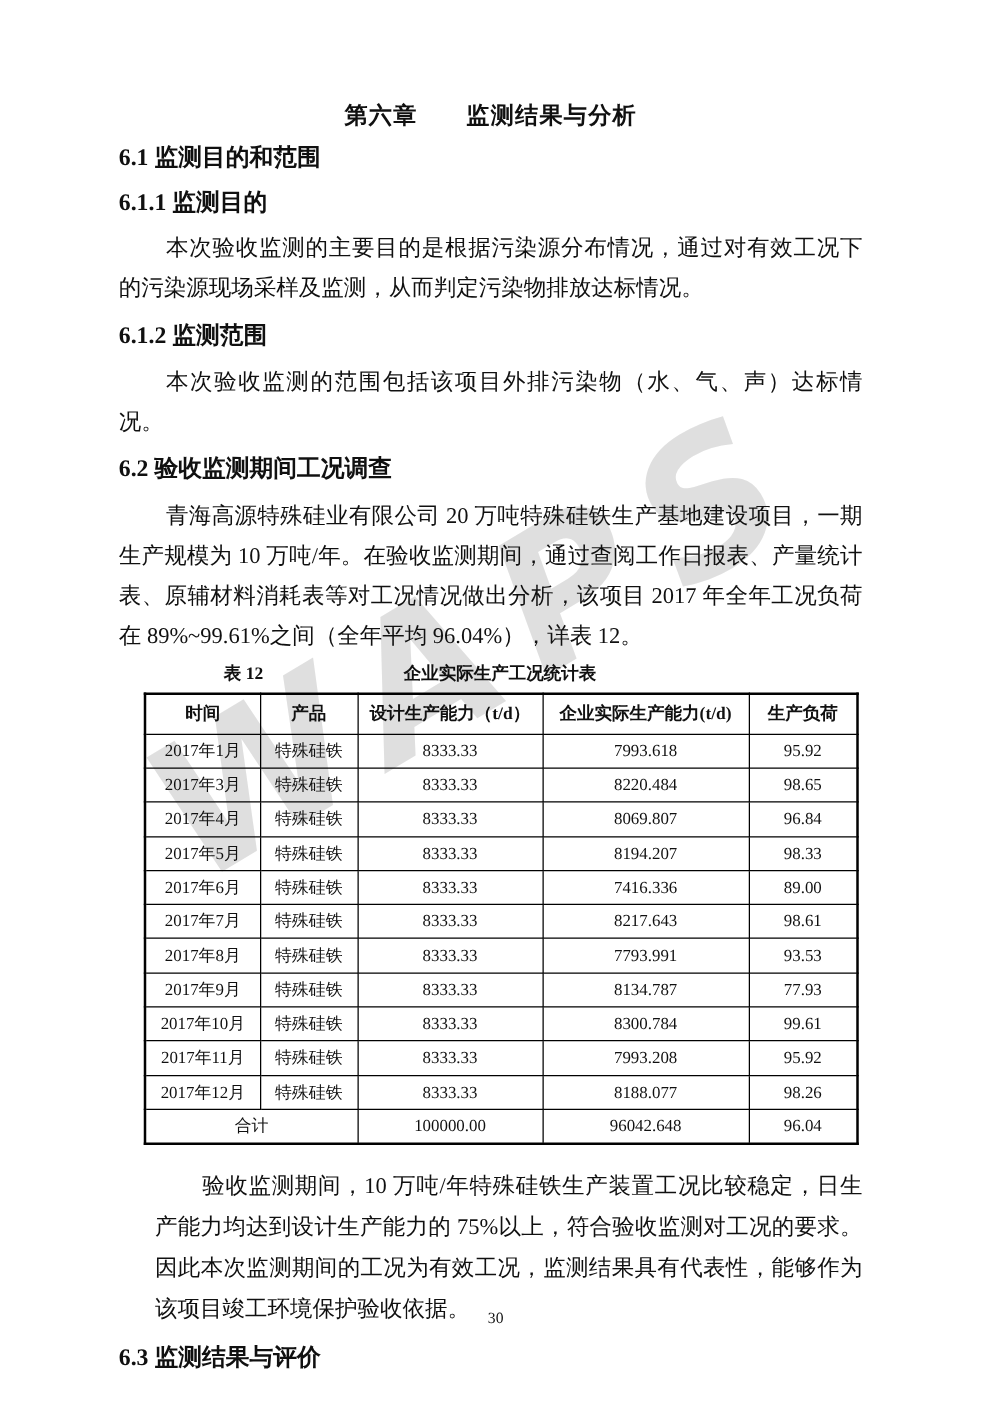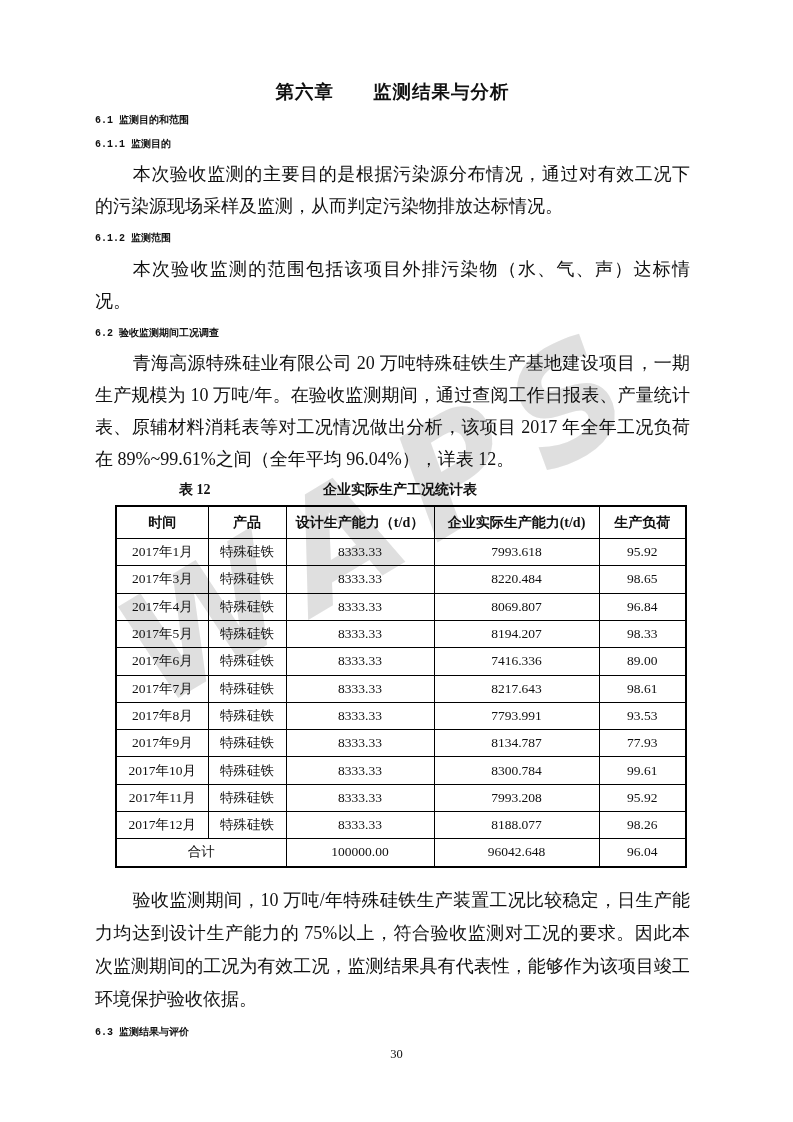--- a/index.html
+++ b/index.html
@@ -39,34 +39,34 @@
   .chapter-title {
     font-family: "Liberation Sans", "DejaVu Sans", sans-serif;
     font-size: 18.5px;
     font-weight: bold;
     text-align: center;
     margin: 0 0 8px 0;
     letter-spacing: 1px;
     line-height: 1.3;
   }
   .h-sec {
-    font-family: Liberation Mono, monospace;
-    font-size: 10px;
+    font-family: Liberation Serif, serif;
+    font-size: 19px;
     font-weight: bold;
     margin: 10px 0 7px 0;
     line-height: 1.35;
   }
   .para {
     font-size: 18px;
     line-height: 32px;
     text-indent: 2.1em;
     text-align: justify;
     margin: 0;
   }
-  .para.after-table { margin-top: 16px; line-height: 33px; }
+  .para.after-table { margin-top: 16px; line-height: 33px; margin-left: 29px; }
   .table-caption {
     position: relative;
     width: 570px;
     margin: 6px 0 3px 20px;
     height: 21px;
     font-weight: bold;
     font-size: 14px;
     font-family: Liberation Serif, serif;
   }
   .cap-label { position: absolute; left: 64px; top: 0; }

